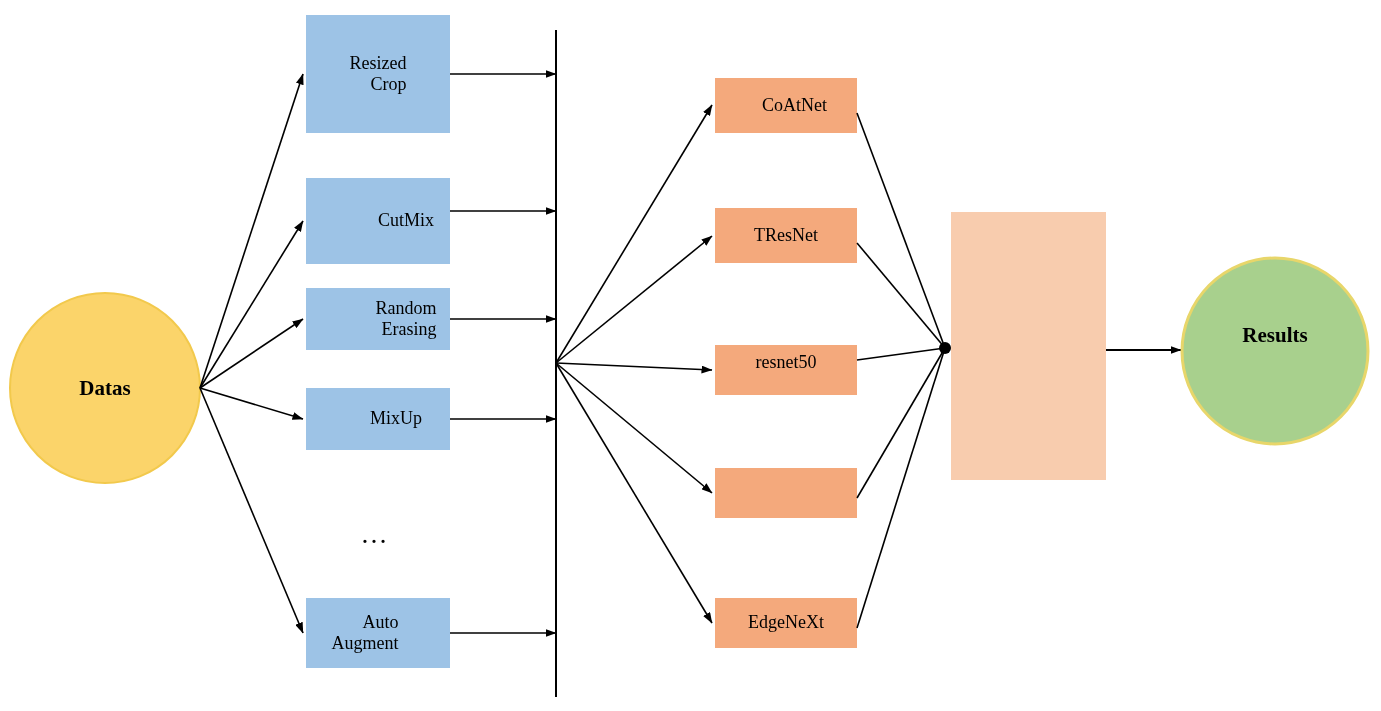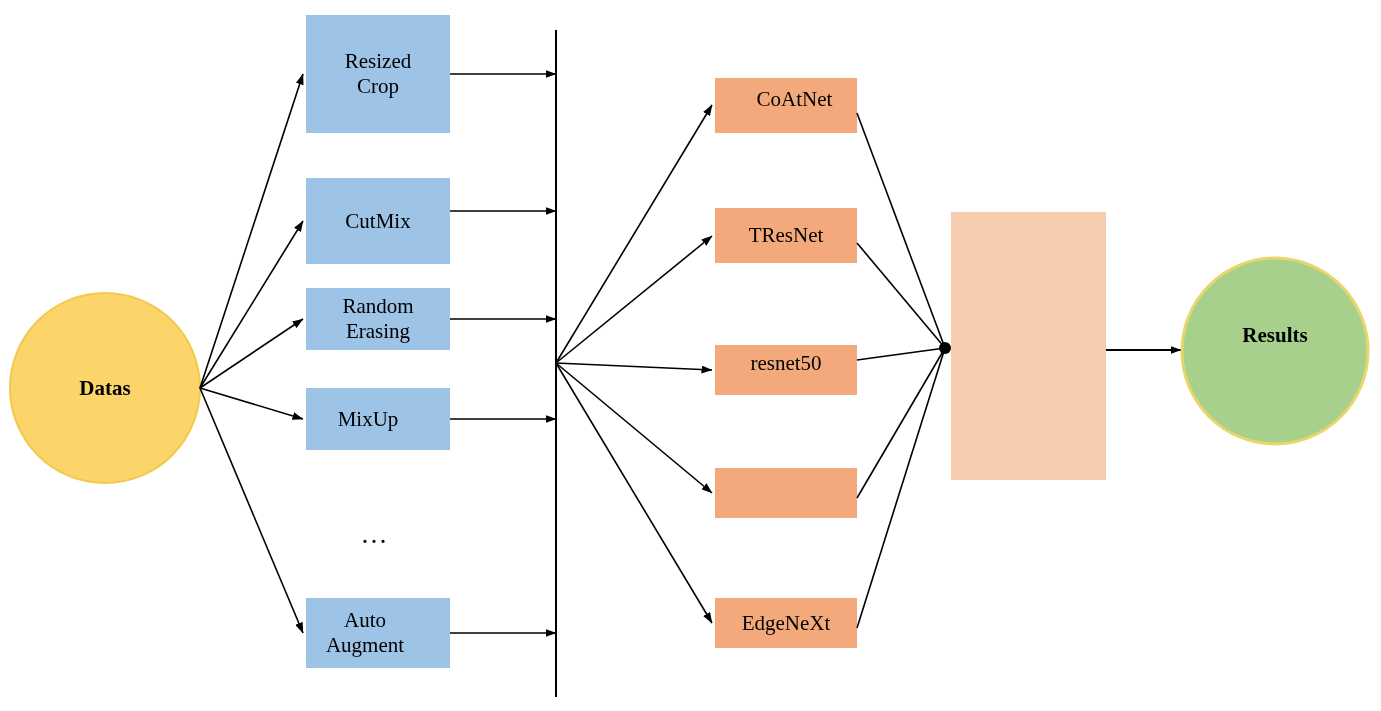--- a/index.html
+++ b/index.html
@@ -29,21 +29,22 @@
     display: flex;
     align-items: center;
     justify-content: center;
     text-align: center;
     color: #000000;
     line-height: 1.18;
     pointer-events: none;
     white-space: pre-line;
   }
   .aug-box-label, .model-box-label, .fusion-label {
-    font-size: 21px;
+    font-size: 18px;
+    text-align: right;
   }
   .circle-label {
     font-size: 21px;
     font-weight: bold;
   }
   .ellipsis-label {
     font-size: 27px;
     letter-spacing: 2px;
   }
 </style>
@@ -116,30 +117,30 @@
 
     <line x1="1106" y1="350" x2="1181" y2="350" stroke="#000000" stroke-width="1.8" marker-end="url(#arrow)"></line>
 
     <circle cx="1275" cy="351" r="93" fill="#A8D08D" stroke="#E8D66A" stroke-width="3"></circle>
   </svg>
 
   <div class="node-label circle-label" style="left:10px; top:293px; width:190px; height:190px;">Datas</div>
 
   <div class="node-label aug-box-label" style="left:306px; top:15px; width:144px; height:118px;">Resized
 Crop</div>
-  <div class="node-label aug-box-label" style="left:306px; top:178px; width:144px; height:86px;">CutMix</div>
-  <div class="node-label aug-box-label" style="left:306px; top:288px; width:144px; height:62px;">Random
+  <div class="node-label aug-box-label" style="left:306px; top:178px; width:144px; height:86px;padding-left:28px;">CutMix</div>
+  <div class="node-label aug-box-label" style="left:306px; top:288px; width:144px; height:62px;padding-left:28px;">Random
 Erasing</div>
-  <div class="node-label aug-box-label" style="left:296px; top:388px; width:144px; height:62px;">MixUp</div>
+  <div class="node-label aug-box-label" style="left:324px; top:388px; width:144px; height:62px;">MixUp</div>
   <div class="node-label aug-box-label" style="left:306px; top:598px; width:118px; height:70px;">Auto
 Augment</div>
 
   <div class="node-label ellipsis-label" style="left:335px; top:515px; width:80px; height:40px;">…</div>
 
-  <div class="node-label model-box-label" style="left:715px; top:72px; width:159px; height:55px;">CoAtNet</div>
+  <div class="node-label model-box-label" style="left:715px; top:78px; width:159px; height:55px;">CoAtNet</div>
   <div class="node-label model-box-label" style="left:715px; top:208px; width:142px; height:55px;">TResNet</div>
   <div class="node-label model-box-label" style="left:715px; top:345px; width:142px; height:36px;">resnet50</div>
   <div class="node-label model-box-label" style="left:715px; top:598px; width:142px; height:50px;">EdgeNeXt</div>
 
 
   <div class="node-label circle-label" style="left:1182px; top:242px; width:186px; height:186px;">Results</div>
 
 </div>
 
 </body></html>

